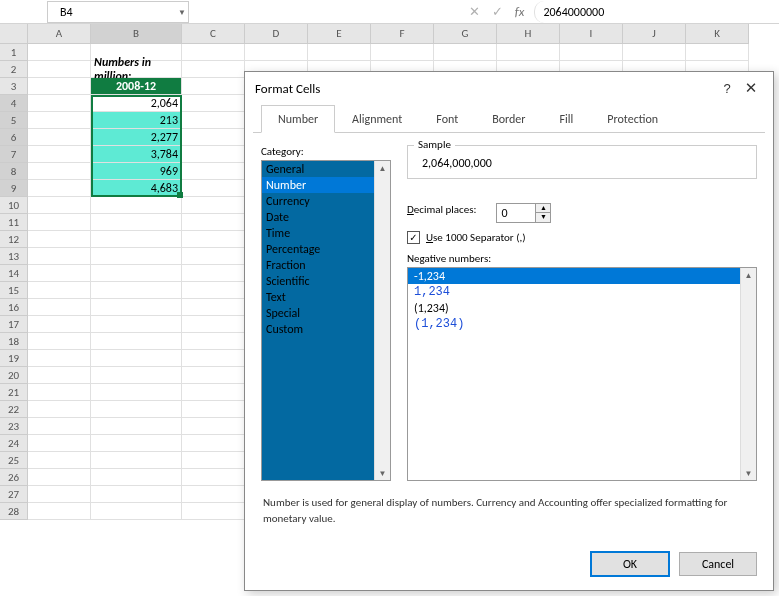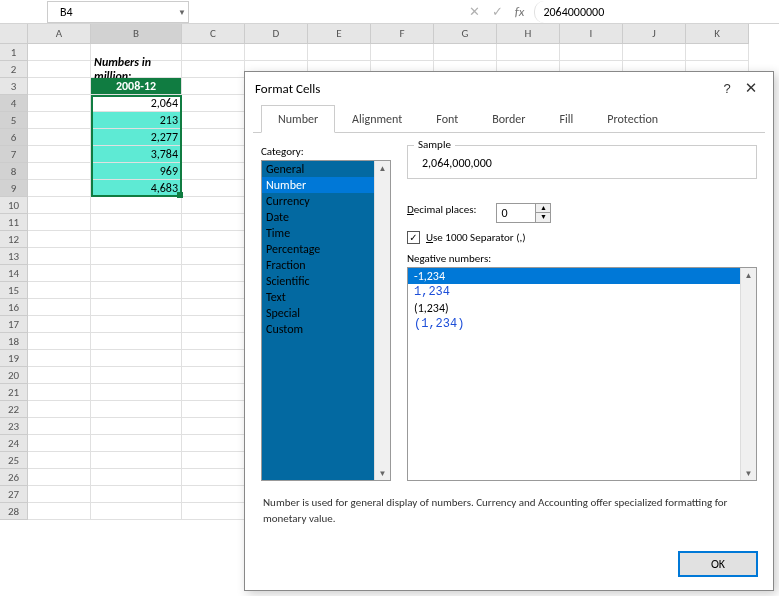--- a/index.html
+++ b/index.html
@@ -582,14 +582,15 @@
               <span>▲</span>
               <span>▼</span>
             </div>
         </div>
       </div>
     </div>
     <div class="desc">Number is used for general display of numbers.  Currency and Accounting offer specialized formatting for monetary value.</div>
   </div>
   <div class="dlg-btns">
     <div class="btn primary">OK</div>
+    <div class="btn">Cancel</div>
   </div>
 </div>
 
 </body></html>

